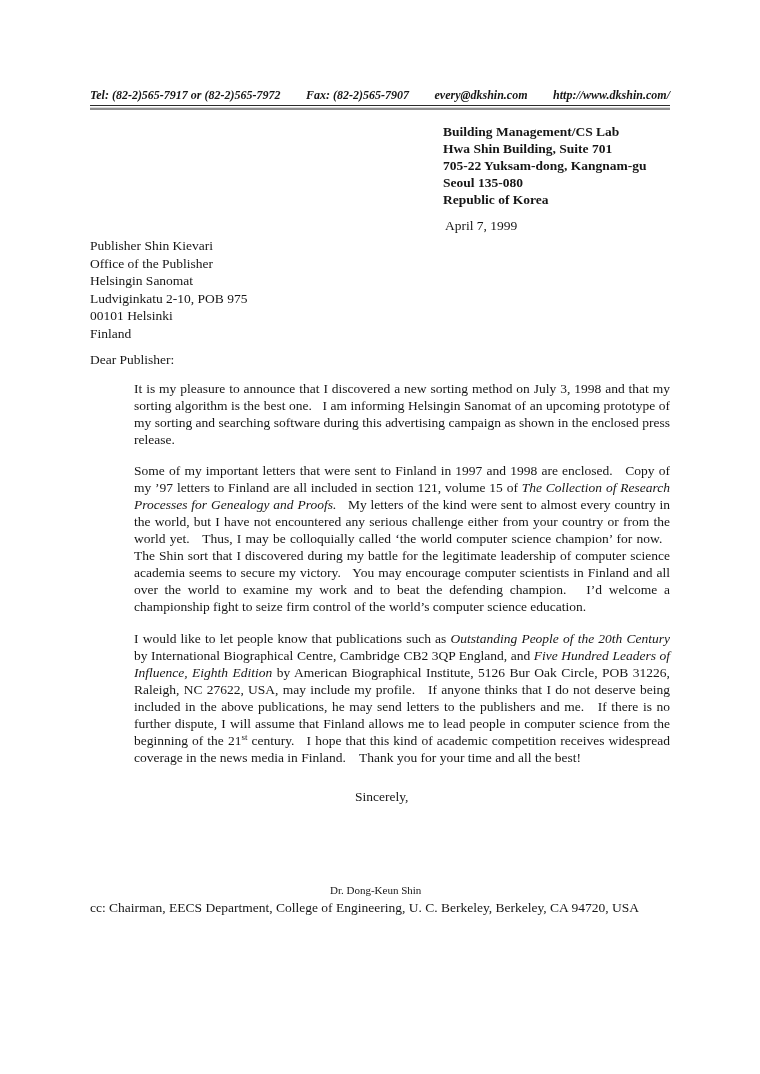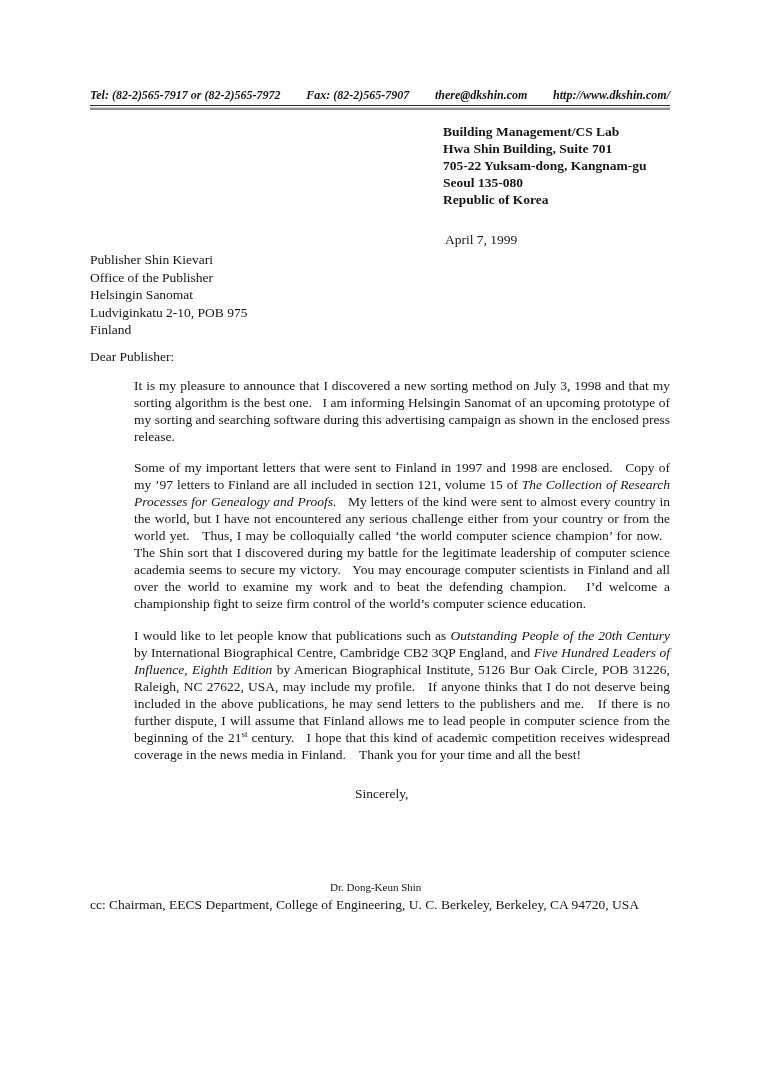--- a/index.html
+++ b/index.html
@@ -32,21 +32,21 @@
     margin-top: 1px;
   }
   .sender {
     margin-top: 13px;
     margin-left: 353px;
     font-weight: bold;
     font-size: 13.5px;
     line-height: 17px;
   }
   .date {
-    margin-top: 23px;
+    margin-top: 9px;
     margin-left: 355px;
     font-size: 13.5px;
     line-height: 17px;
   }
   .recipient {
     margin-top: 3px;
     font-size: 13.5px;
     line-height: 17.5px;
   }
   .salutation {
@@ -83,40 +83,41 @@
   }
 </style>
 </head>
 <body>
 
 <div class="page">
 
   <div class="contact">
     <span>Tel: (82-2)565-7917 or (82-2)565-7972</span>
     <span>Fax: (82-2)565-7907</span>
-    <span>there@dkshin.com</span>
+    <span>every@dkshin.com</span>
     <span>http://www.dkshin.com/</span>
   </div>
   <div class="rule"></div>
 
   <div class="sender">
     <div>Building Management/CS Lab</div>
     <div>Hwa Shin Building, Suite 701</div>
     <div>705-22 Yuksam-dong, Kangnam-gu</div>
     <div>Seoul 135-080</div>
     <div>Republic of Korea</div>
   </div>
 
   <div class="date">April 7, 1999</div>
 
   <div class="recipient">
     <div>Publisher Shin Kievari</div>
     <div>Office of the Publisher</div>
     <div>Helsingin Sanomat</div>
     <div>Ludviginkatu 2-10, POB 975</div>
+    <div>00101 Helsinki</div>
     <div>Finland</div>
   </div>
 
   <div class="salutation">Dear Publisher:</div>
 
   <p class="para p1"><span>It is my pleasure to announce that I discovered a new sorting method on July 3, 1998 and that my sorting algorithm is the best one.&nbsp;&nbsp; I am informing Helsingin Sanomat of an upcoming prototype of my sorting and searching software during this advertising campaign as shown in the enclosed press release.</span></p>
 
   <p class="para p2"><span>Some of my important letters that were sent to Finland in 1997 and 1998 are enclosed.&nbsp;&nbsp; Copy of my ’97 letters to Finland are all included in section 121, volume 15 of </span><span class="it">The Collection of Research Processes for Genealogy and Proofs.</span><span>&nbsp;&nbsp; My letters of the kind were sent to almost every country in the world, but I have not encountered any serious challenge either from your country or from the world yet.&nbsp;&nbsp; Thus, I may be colloquially called ‘the world computer science champion’ for now.&nbsp;&nbsp; The Shin sort that I discovered during my battle for the legitimate leadership of computer science academia seems to secure my victory.&nbsp;&nbsp; You may encourage computer scientists in Finland and all over the world to examine my work and to beat the defending champion.&nbsp;&nbsp; I’d welcome a championship fight to seize firm control of the world’s computer science education.</span></p>
 
   <p class="para p3"><span>I would like to let people know that publications such as </span><span class="it">Outstanding People of the 20th Century</span><span> by International Biographical Centre, Cambridge CB2 3QP England, and </span><span class="it">Five Hundred Leaders of Influence, Eighth Edition</span><span> by American Biographical Institute, 5126 Bur Oak Circle, POB 31226, Raleigh, NC 27622, USA, may include my profile.&nbsp;&nbsp; If anyone thinks that I do not deserve being included in the above publications, he may send letters to the publishers and me.&nbsp;&nbsp; If there is no further dispute, I will assume that Finland allows me to lead people in computer science from the beginning of the 21</span><sup class="ord">st</sup><span> century.&nbsp;&nbsp; I hope that this kind of academic competition receives widespread coverage in the news media in Finland.&nbsp;&nbsp;&nbsp; Thank you for your time and all the best!</span></p>

